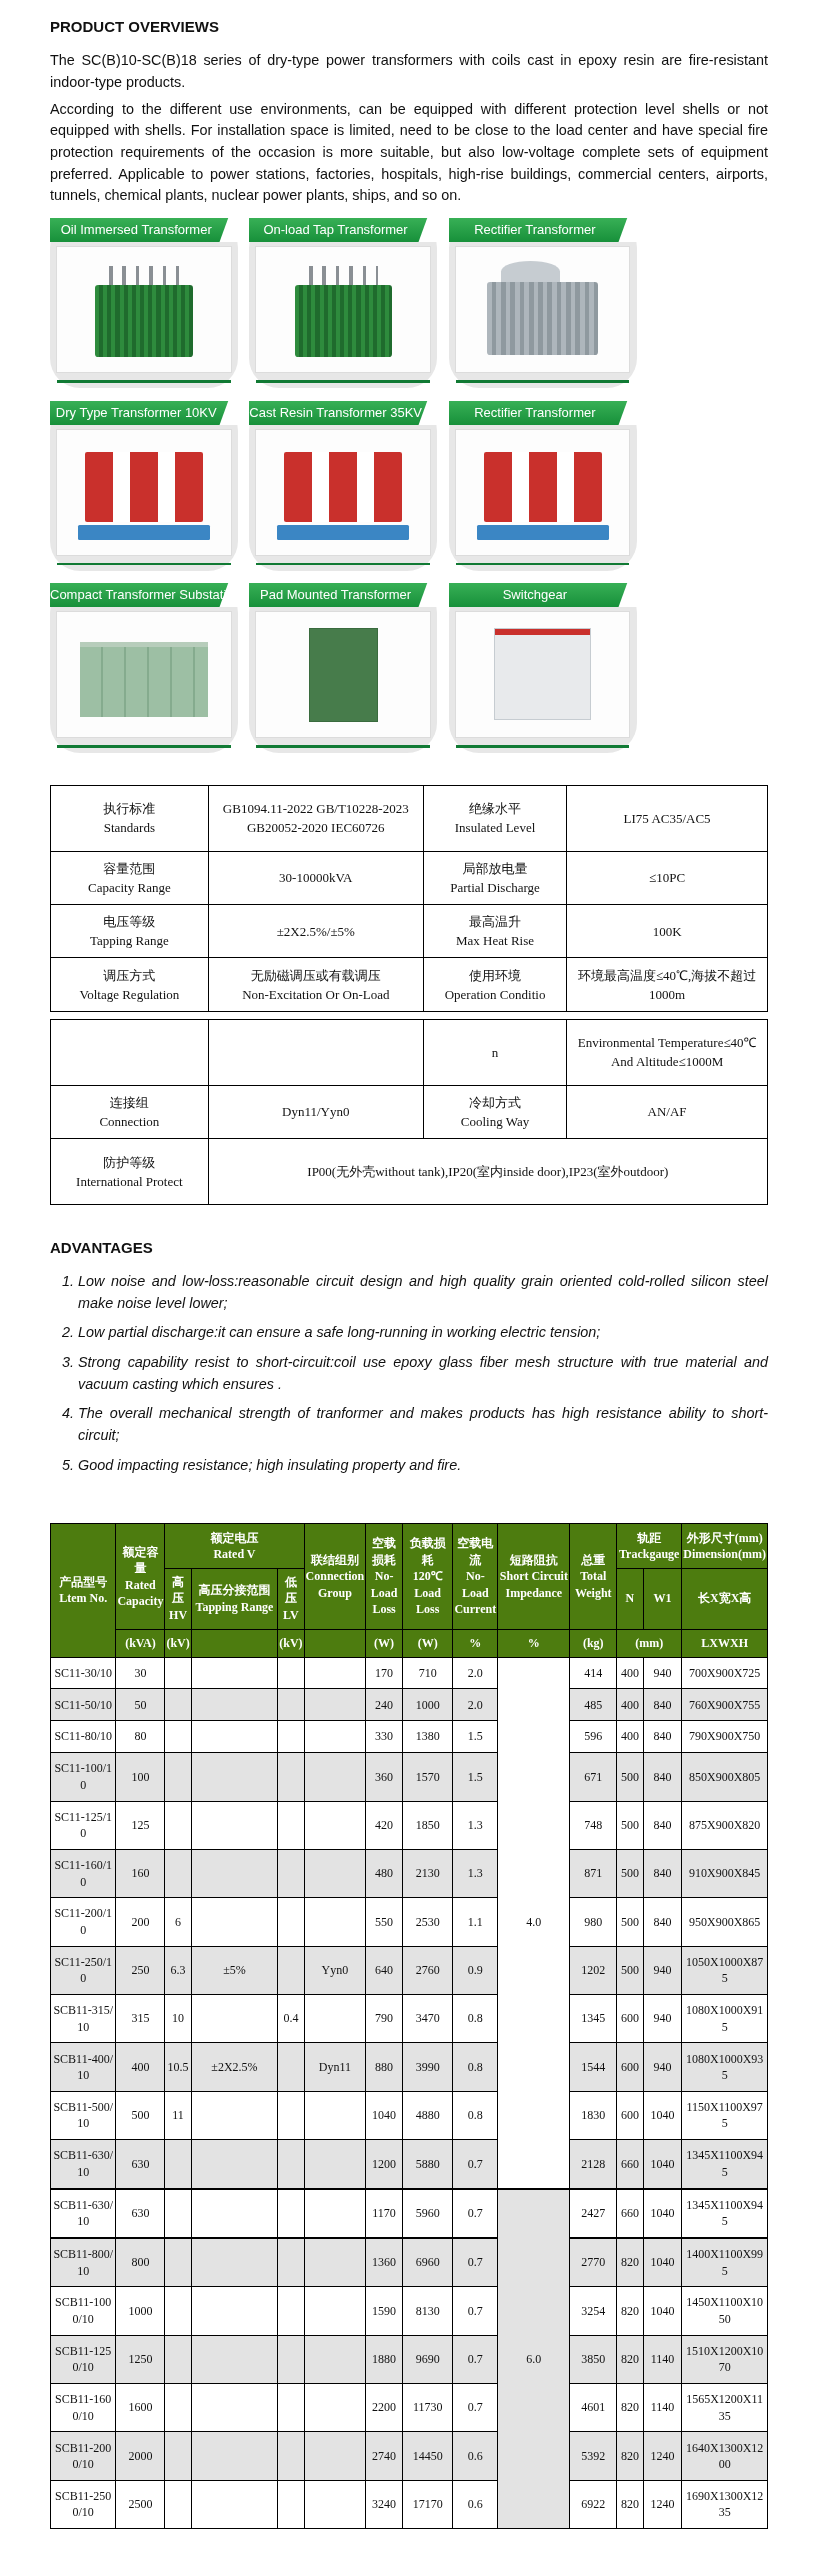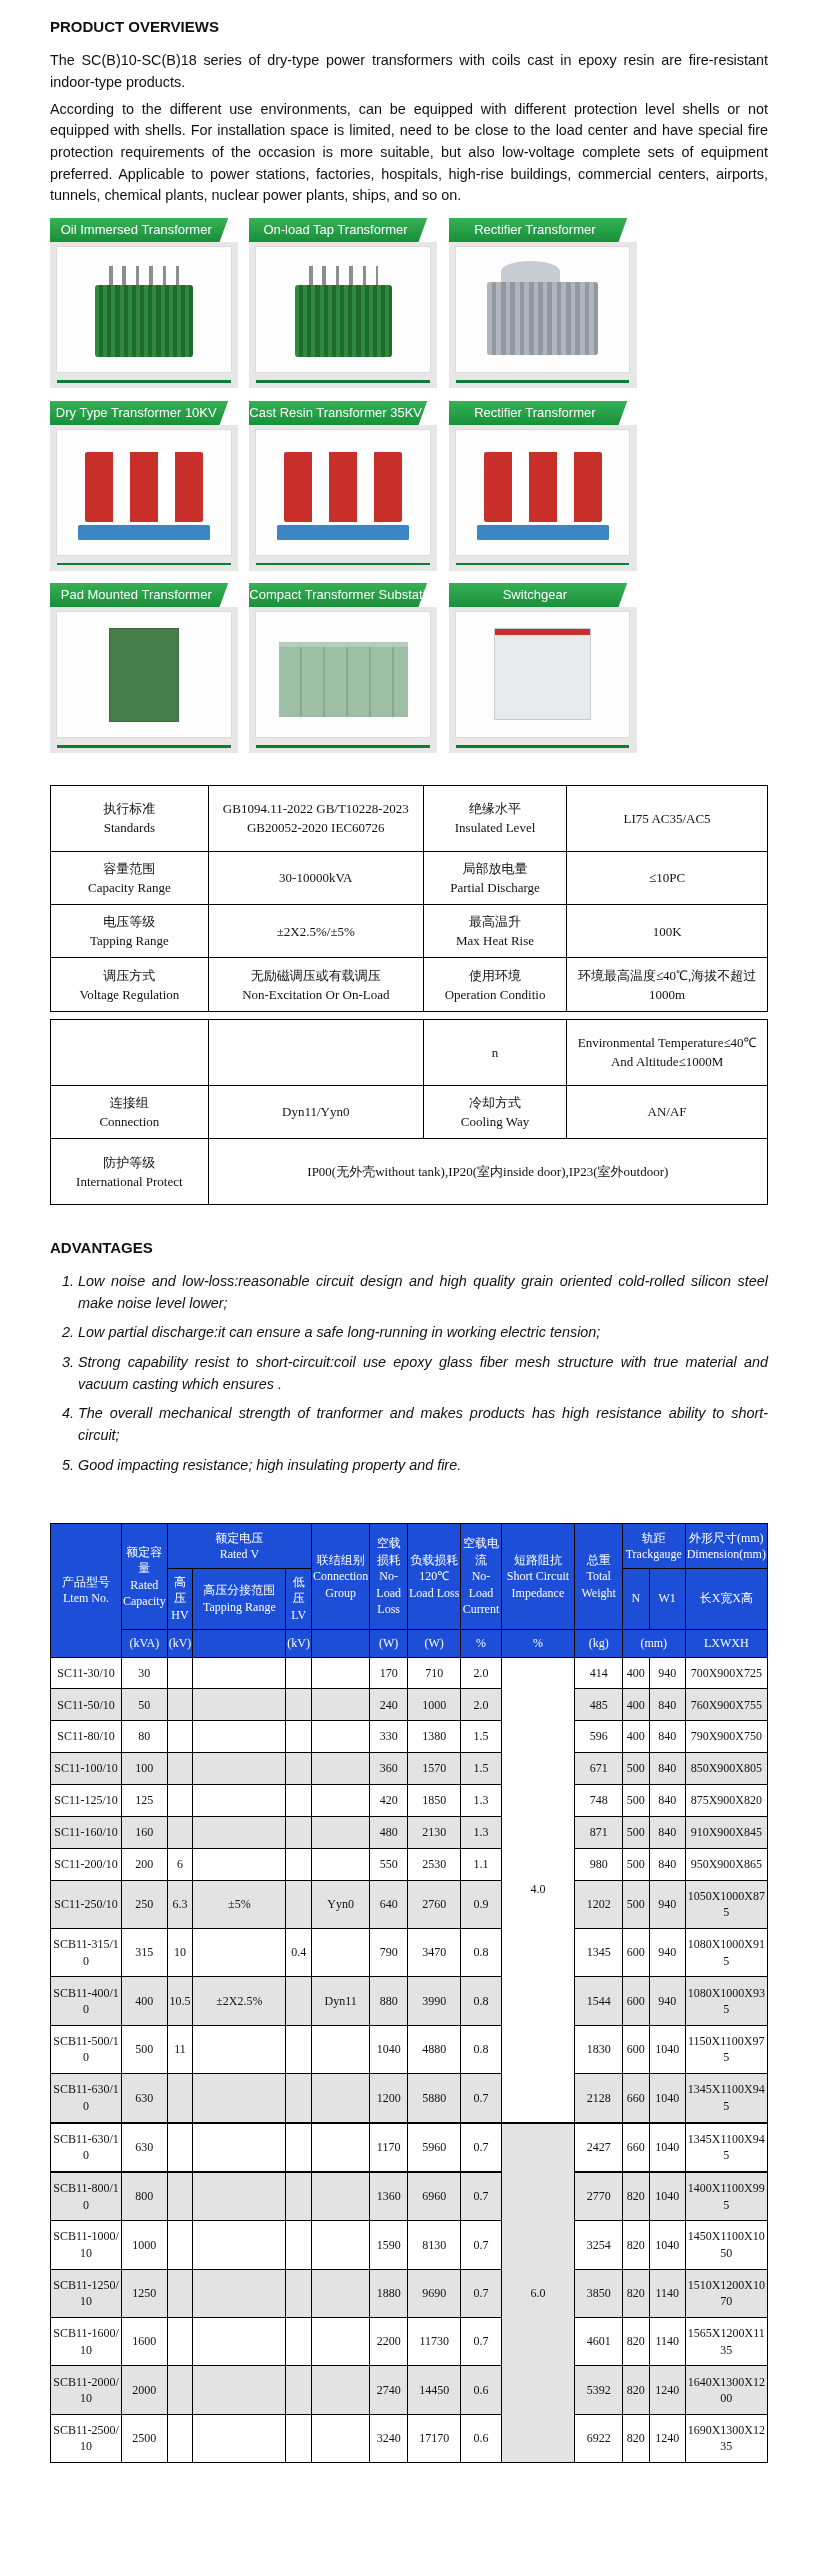--- a/index.html
+++ b/index.html
@@ -3,21 +3,21 @@
 <meta charset="utf-8">
 <style>
   html,body{margin:0;padding:0;background:#fff;}
   .page{width:818px;margin:0 auto;background:#fff;font-family:"Liberation Sans",sans-serif;color:#111;
         padding:15.5px 50px 41px;box-sizing:border-box;}
   
   .doc-h{font-size:15px;font-weight:bold;line-height:21.6px;margin:0 0 13.4px;}
   .doc-p{font-size:14.4px;line-height:21.6px;margin:0 0 5.2px;text-align:justify;}
   
   .grid{width:587px;display:grid;grid-template-columns:repeat(3,188px);gap:12.4px 11.3px;margin:11.3px 0 0;}
-  .card{background:#e7e7e7;height:170px;box-sizing:border-box;position:relative;cursor:pointer;}
+  .card{background:#e7e7e7;height:170px;box-sizing:border-box;position:relative;cursor:pointer;border-radius:30px;}
   .card-head{position:relative;height:24px;background:linear-gradient(180deg,#38b056 0%,#17903a 100%);overflow:hidden;}
   .card-head .fold{position:absolute;top:0;right:-8.2px;width:23px;height:120%;background:#fff;transform:skewX(-20deg);}
   .card-title{position:relative;z-index:2;color:#fff;font-size:13px;line-height:24px;text-align:center;padding-right:15.5px;
               white-space:nowrap;}
   .pimg{position:relative;height:125px;margin:4.1px 6.2px 0;background:#fdfdfd;border:0.5px solid #dcdcdc;overflow:hidden;}
   .pimg::before,.pimg::after{content:'';position:absolute;}
   .pimg[data-kind="green-transformer"]::before,.pimg[data-kind="green-transformer2"]::before{
       left:22%;right:22%;top:30%;bottom:12%;background:repeating-linear-gradient(90deg,#2e8b3d 0 4.1px,#1f6b2d 4.1px 8.2px);border-radius:3.1px;}
   .pimg[data-kind="green-transformer"]::after,.pimg[data-kind="green-transformer2"]::after{
       left:30%;right:30%;top:15%;height:15%;background:repeating-linear-gradient(90deg,#8a8f94 0 3.6px,transparent 3.6px 13.4px);}
@@ -38,21 +38,21 @@
   
   .sect{margin-top:32px;}
   table{border-collapse:collapse;}
   .spec{width:100%;border:1.5px solid #000;font-family:"Liberation Serif",serif;margin-top:18px;}
   .spec td{border:1px solid #000;text-align:center;vertical-align:middle;font-size:13px;line-height:19px;padding:7.2px 5.2px;}
   .spec .cn,.spec .en{display:block;}
   .spec-b{margin-top:7.2px;}
   .spec .tallrow td{padding:13.4px 5.2px;}
   
   .params{width:100%;border:1.5px solid #000;font-family:"Liberation Serif",serif;margin-top:14.4px;}
-  .params th{background:#1d4ed8;color:#fff;font-weight:normal;border:1px solid #000;
+  .params th{background:#4d7c0f;color:#fff;font-weight:bold;border:1px solid #000;
              font-size:12px;line-height:16.5px;padding:5.2px 1px;vertical-align:middle;}
   .params th .cn,.params th .en{display:block;}
   .params td{border:1px solid #000;text-align:center;font-size:12px;line-height:16.5px;padding:7.2px 1.5px;word-break:break-all;}
   .params tbody tr:nth-child(even) td{background:#e3e3e3;}
   .params td.imp-a{background:#fff !important;}
   .params td.imp-b{background:#e3e3e3 !important;}
   .params tr.tb td{border-top:2.1px solid #000;}
   
   ol.adv{margin:12.4px 0 0;padding-left:28px;font-size:14.4px;line-height:21.6px;}
   ol.adv li{margin-bottom:8.2px;text-align:justify;font-style:italic;}
@@ -111,31 +111,31 @@
       <div class="card-head">
         <span class="fold"></span>
         <div class="card-title">Rectifier Transformer</div>
       </div>
       <div class="pimg" data-kind="red-drytype3"></div>
       <div class="underbar"></div>
     </div>
     <div class="card">
       <div class="card-head">
         <span class="fold"></span>
+        <div class="card-title">Compact Transformer Substation</div>
+      </div>
+      <div class="pimg" data-kind="green-substation"></div>
+      <div class="underbar"></div>
+    </div>
+    <div class="card">
+      <div class="card-head">
+        <span class="fold"></span>
         <div class="card-title">Pad Mounted Transformer</div>
       </div>
       <div class="pimg" data-kind="green-cabinet"></div>
-      <div class="underbar"></div>
-    </div>
-    <div class="card">
-      <div class="card-head">
-        <span class="fold"></span>
-        <div class="card-title">Compact Transformer Substation</div>
-      </div>
-      <div class="pimg" data-kind="green-substation"></div>
       <div class="underbar"></div>
     </div>
     <div class="card">
       <div class="card-head">
         <span class="fold"></span>
         <div class="card-title">Switchgear</div>
       </div>
       <div class="pimg" data-kind="white-switchgear"></div>
       <div class="underbar"></div>
     </div>

